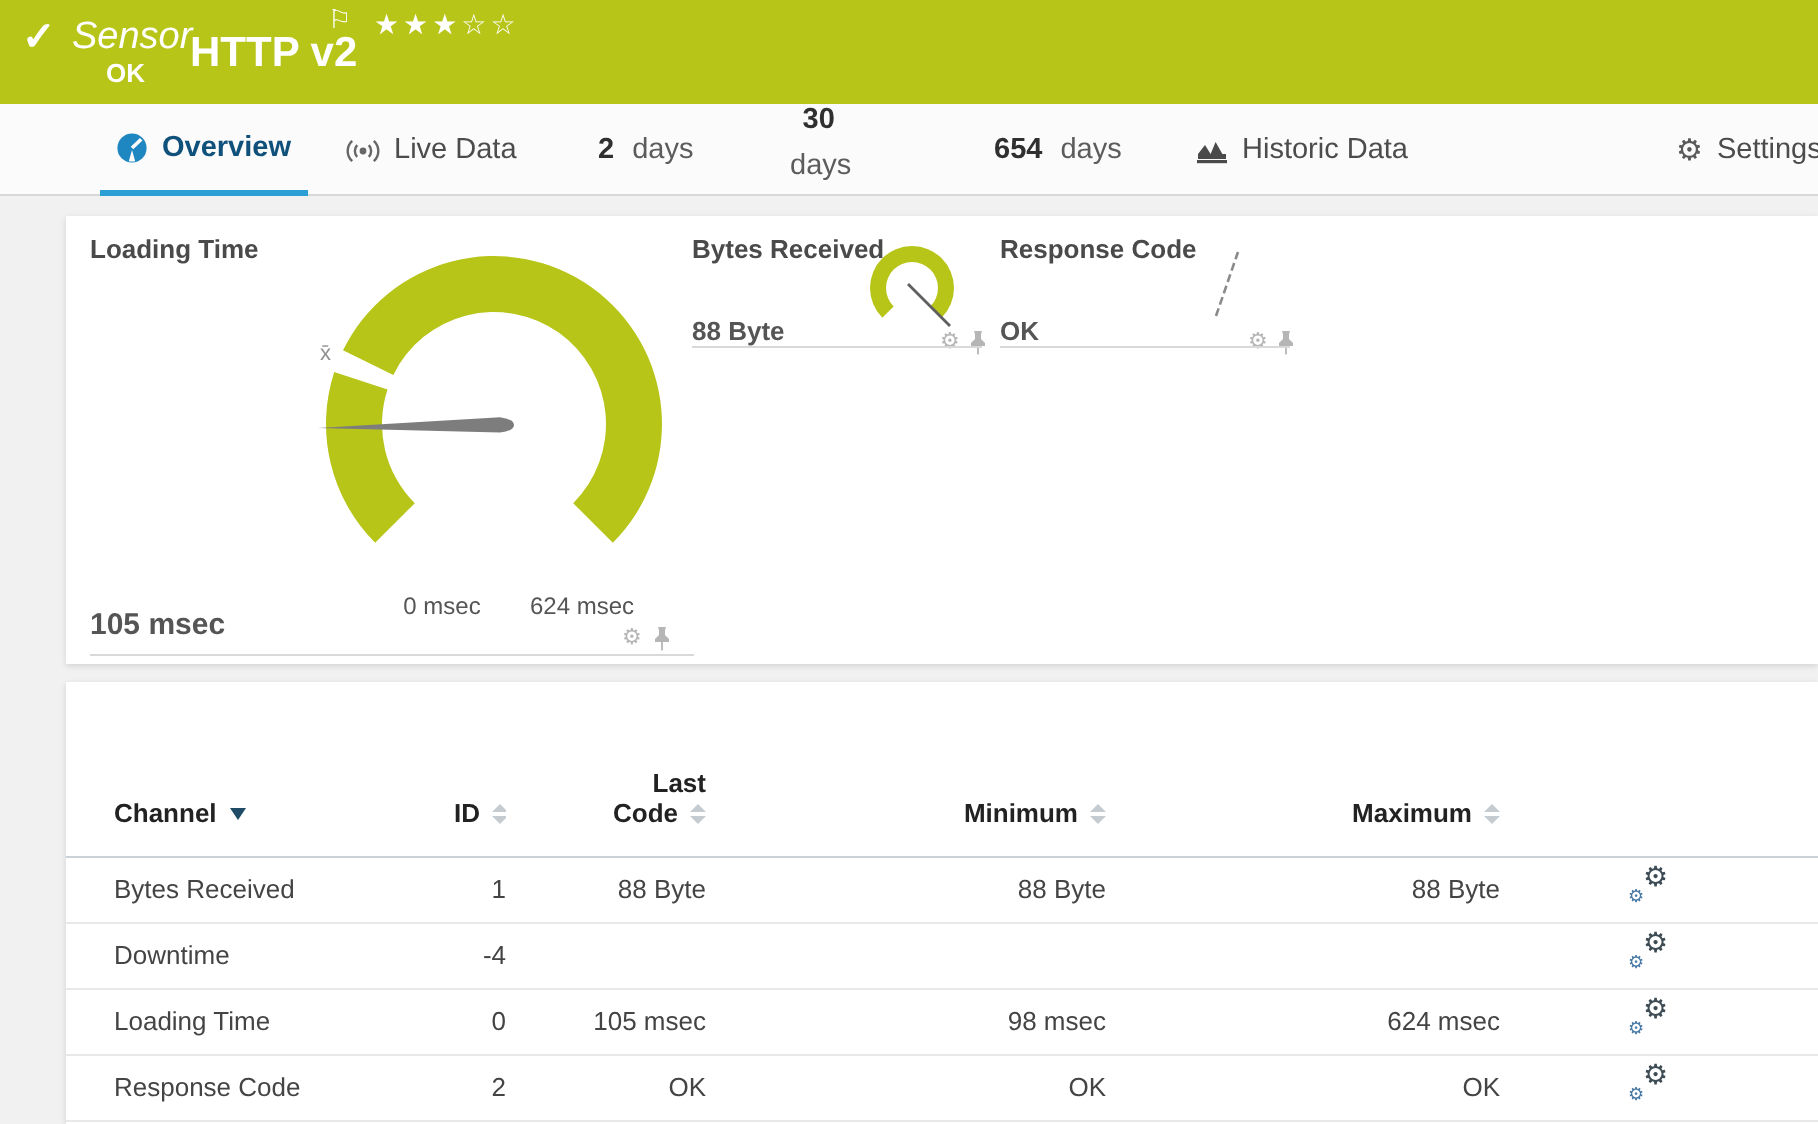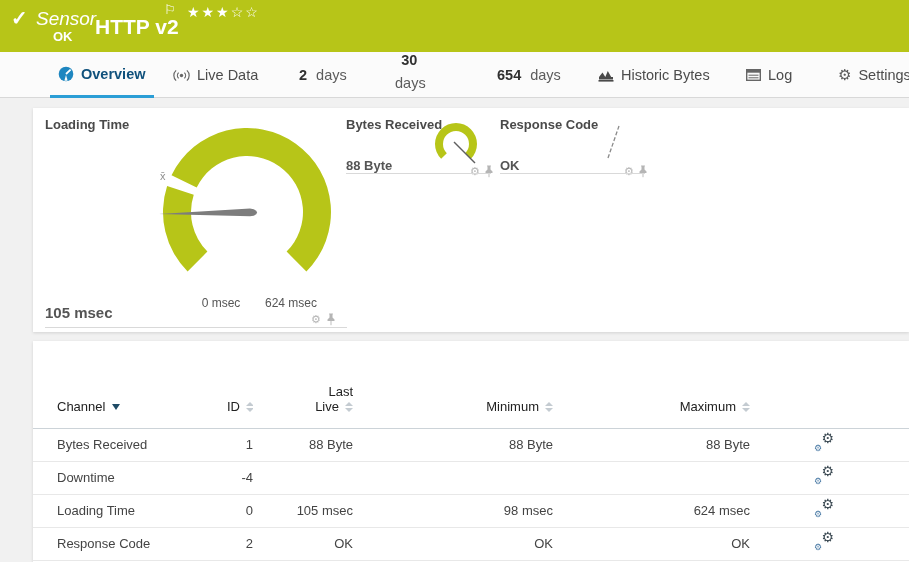--- a/index.html
+++ b/index.html
@@ -72,21 +72,21 @@
   .rc-title { left:467px; top:9px; }
   .rc-gauge { position:absolute; left:567px; top:14px; }
   .rc-value { left:467px; top:50px; font-size:13px; }
   .rc-gear  { left:591px; top:58px; }
   .rc-pin   { left:605px; top:57px; }
   .rc-line  { left:467px; top:65px; width:145px; }
 
   
   table { border-collapse:collapse; table-layout:fixed; width:876px; }
   th, td { font-size:13px; overflow:hidden; white-space:nowrap; }
-  thead th { height:87px; vertical-align:bottom; padding-bottom:14px; color:#222; font-weight:normal;
+  thead th { height:87px; vertical-align:bottom; padding-bottom:14px; color:#222; font-weight:bold;
              border-bottom:1px solid #ccd3d8; cursor:pointer; }
   tbody td { height:33px; border-bottom:1px solid #e8e8e8; color:#444; }
   .c-channel { width:194px; text-align:left;  padding-left:24px; }
   .c-id      { width:26px;  text-align:right;margin-left:24px; }
   .c-last    { width:100px; text-align:right; }
   .c-min     { width:200px; text-align:right; }
   .c-max     { width:197px; text-align:right; }
   .c-set     { width:159px; text-align:left;  padding-left:64px; }
   .lv-head { display:inline-block; text-align:right; line-height:15px; }
 
@@ -144,30 +144,21 @@
     </div>
     <div class="tab t-365d">
       <span class="num">654</span>
       <span class="unit">days</span>
     </div>
     <div class="tab t-hist">
       <svg width="16" height="13" viewBox="0 0 16 13">
         <path d="M1 10.5 L1 8 L4.5 3.5 L7.3 8 L9.8 2 L13.2 8 L15 8 L15 10.5 Z" fill="#4a4a4a"></path>
         <rect x="0.5" y="11" width="15" height="1.6" fill="#4a4a4a"></rect>
       </svg>
-      <span>Historic Bytes</span>
-    </div>
-    <div class="tab t-log">
-      <svg width="15" height="12" viewBox="0 0 15 12">
-        <rect x="0.7" y="0.7" width="13.6" height="10.6" fill="none" stroke="#666" stroke-width="1.4"></rect>
-        <rect x="0.7" y="0.7" width="13.6" height="3" fill="#666"></rect>
-        <line x1="2.5" y1="6.2" x2="12.5" y2="6.2" stroke="#666" stroke-width="1"></line>
-        <line x1="2.5" y1="8.8" x2="12.5" y2="8.8" stroke="#666" stroke-width="1"></line>
-      </svg>
-      <span>Log</span>
+      <span>Historic Data</span>
     </div>
     <div class="tab t-set">
       <span class="gear-glyph">⚙</span>
       <span>Settings</span>
     </div>
   </nav>
 
   <section class="panel gauges-panel">
 
     <span class="tile-title lt-title">Loading Time</span>
@@ -221,21 +212,21 @@
             <span>Channel</span><span class="sort-active"></span>
           </th>
           <th class="c-id">
             <span>ID</span><span class="sort">
                 <i class="up"></i>
                 <i class="dn"></i>
               </span>
           </th>
           <th class="c-last">
             <span class="lv-head"><span>Last</span><br>
-            <span>Live</span><span class="sort">
+            <span>Code</span><span class="sort">
                   <i class="up"></i>
                   <i class="dn"></i>
                 </span></span>
           </th>
           <th class="c-min">
             <span>Minimum</span><span class="sort">
                 <i class="up"></i>
                 <i class="dn"></i>
               </span>
           </th>

